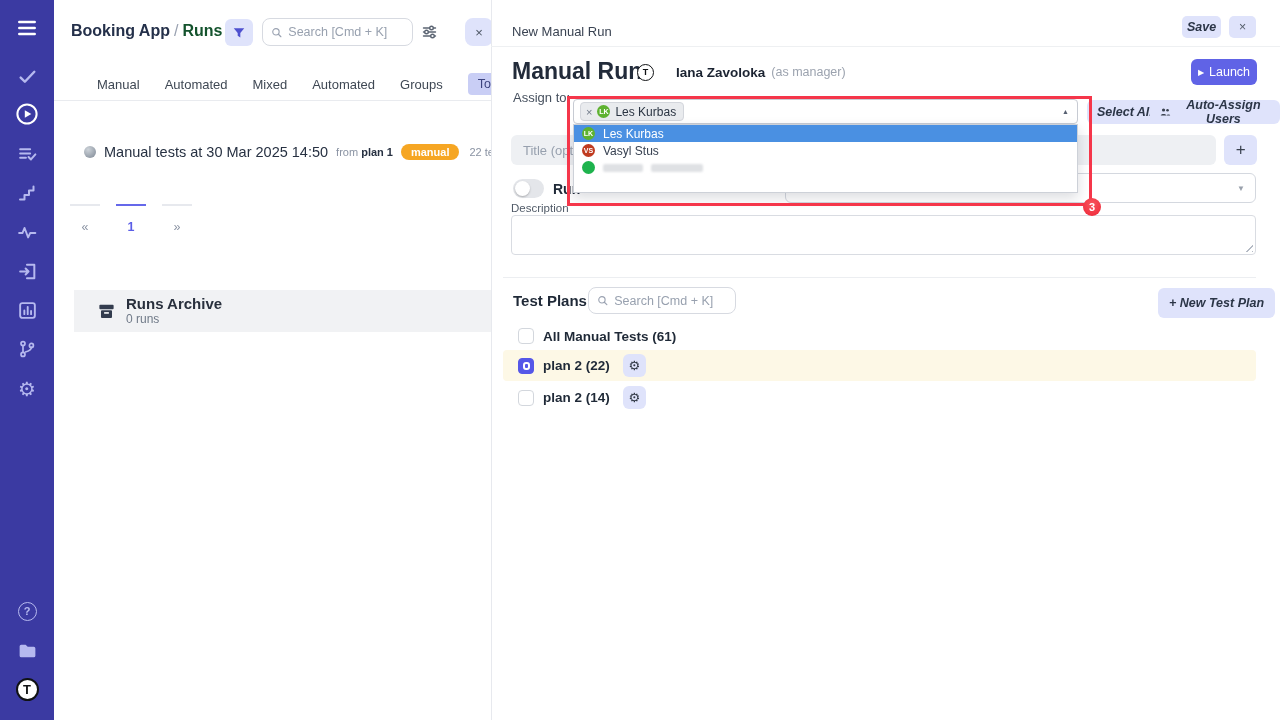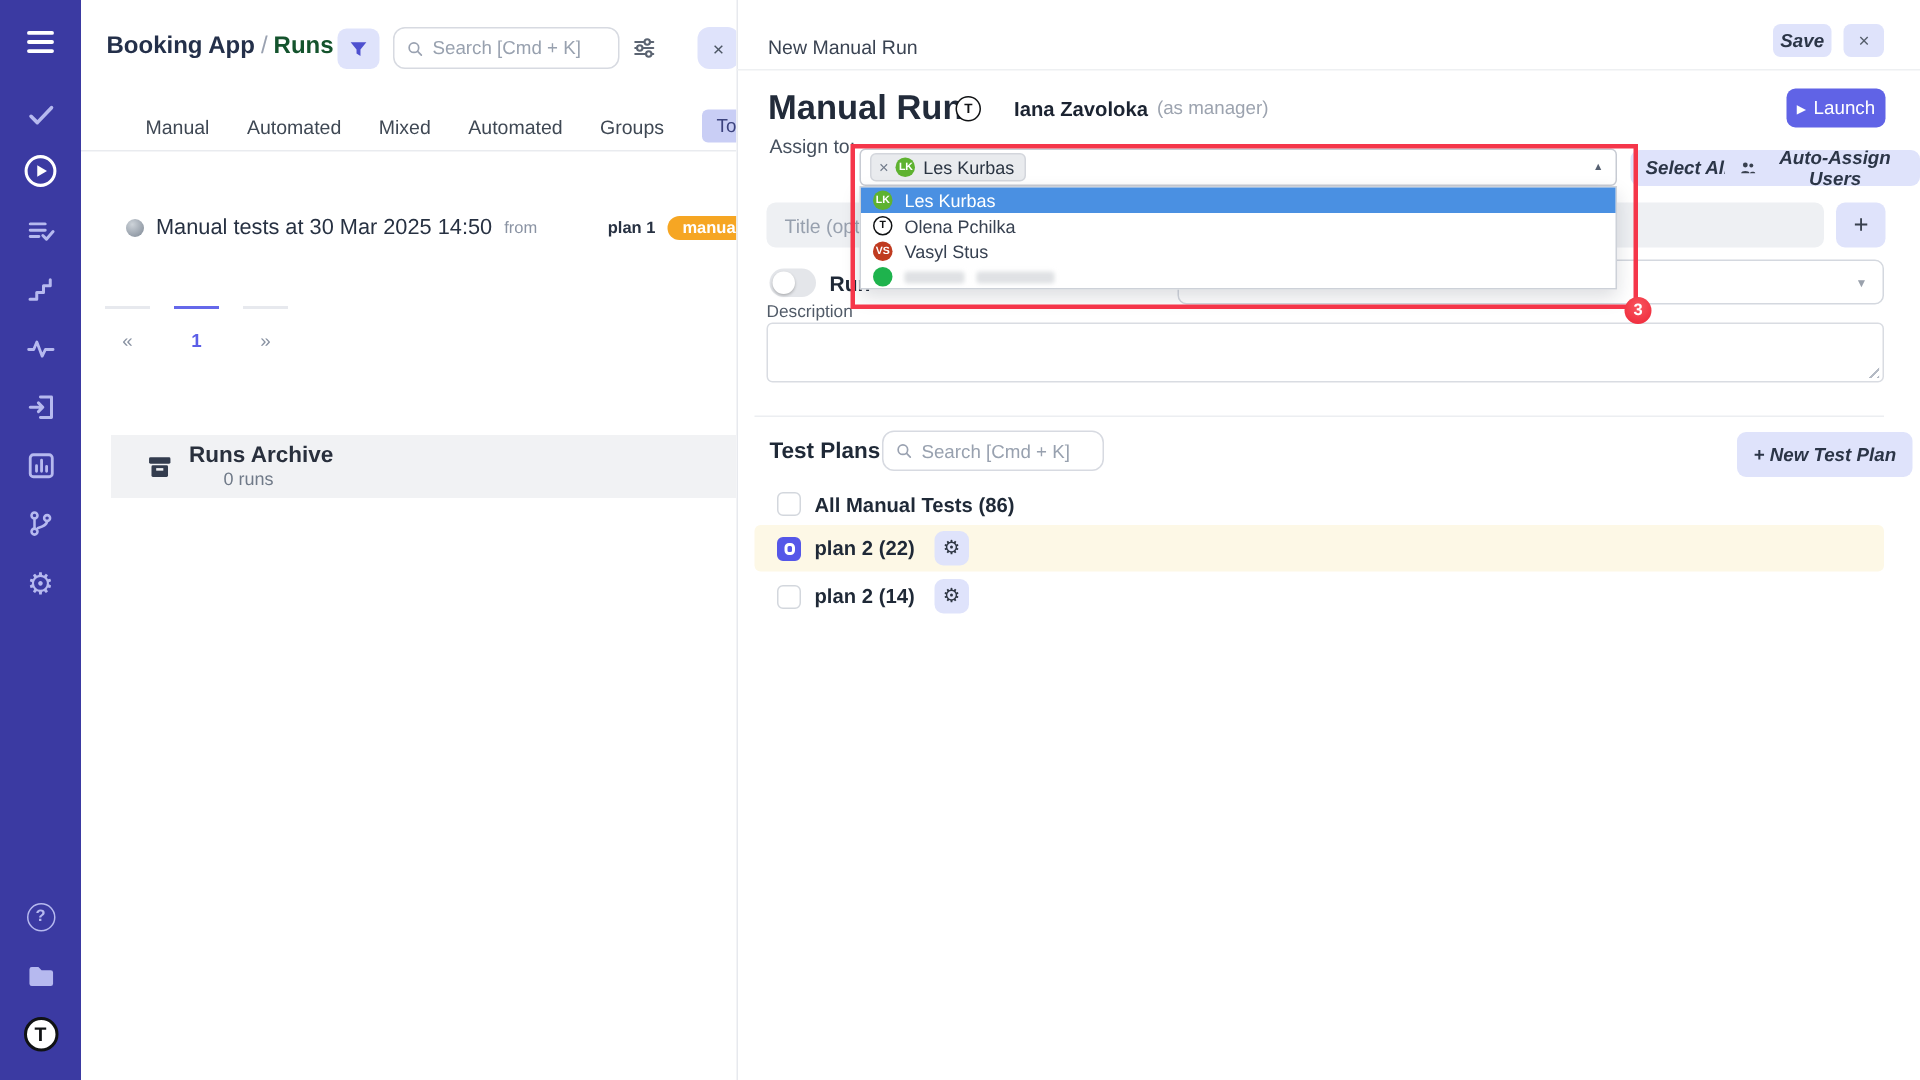--- a/index.html
+++ b/index.html
@@ -37,34 +37,34 @@
 
   .tabs { position:absolute; left:18px; top:72px; width:419px; height:24px; display:flex; align-items:center; gap:25px; white-space:nowrap; }
   .tab { font-size:13px; color:#3f4854; cursor:pointer; }
   .tab-pill { background:#c9cef5; color:#3c437e; padding:4px 10px; border-radius:4px; font-size:12.5px; }
   .tabs-rule { position:absolute; left:0; top:100px; width:437px; height:1px; background:#e9ebef; }
 
   .run-item { position:absolute; left:30px; top:142px; height:20px; display:flex; align-items:center; gap:8px; white-space:nowrap; cursor:pointer; }
   .globe { width:12px; height:12px; border-radius:50%; background:radial-gradient(circle at 35% 30%, #cdd3d9, #7d8794); }
   .run-title { font-size:14.5px; color:#273142; }
   .run-meta { font-size:11px; color:#8a93a3; }
-  .run-meta b { color:#273142;margin-left:44px; }
+  .run-meta b { color:#273142; }
   .badge-manual { background:#f6a623; color:#fff; font-size:11px; font-weight:700; padding:2px 10px; border-radius:9px; }
   .run-count { font-size:11px; color:#8a93a3; margin-left:2px; }
 
   .pager { position:absolute; left:16px; top:204px; display:flex; }
   .pager .pcell { width:30px; padding-top:14px; text-align:center; font-size:12.5px; color:#8a93a3;
     border-top:2px solid transparent; margin-right:16px; cursor:pointer; }
   .pager .pcell.edge { border-top-color:#e7e9ee; }
   .pager .pcell.on { border-top-color:#6568ea; color:#5b5ee7; font-weight:700; }
 
   .archive { position:absolute; left:20px; top:290px; width:417px; height:42px; background:#f1f2f4;
     display:flex; align-items:center; gap:10px; padding-left:23px; cursor:pointer; }
   .archive-title { font-size:15px; font-weight:700; color:#29303d; line-height:1.1; }
-  .archive-sub { font-size:12px; color:#707a88;margin-left:23px; }
+  .archive-sub { font-size:12px; color:#707a88; }
 
   
   .right-panel { position:absolute; left:491px; top:0; width:789px; height:720px; background:#fff; border-left:1px solid #e7e9ee; }
   .topbar { position:absolute; left:491px; top:0; width:789px; height:47px; border-bottom:1px solid #eef0f2; }
   .topbar-title { position:absolute; left:512px; top:24px; font-size:13px; color:#3a4352; }
   .btn-lav { background:#dfe3fb; border:none; border-radius:6px; color:#2b3547; font-size:12.5px; font-weight:700;
     display:inline-flex; align-items:center; justify-content:center; cursor:pointer; font-family:"Liberation Sans", sans-serif;font-style:italic; }
   .save-btn { position:absolute; left:1182px; top:16px; width:39px; height:22px; border-radius:5px; }
   .panel-close { position:absolute; left:1229px; top:16px; width:27px; height:22px; border-radius:5px; font-weight:400; color:#555e6b; }
 
@@ -346,24 +346,20 @@
     <textarea class="desc-area" style=""></textarea>
     <span class="resize-grip"></span>
   </div>
 
   <div class="dropdown">
     <div class="opt sel">
       <span class="mini-avatar" style="background:#5eb230">LK</span>
       <span>Les Kurbas</span>
     </div>
     <div class="opt">
-      <span class="mini-avatar avatar-olena">T</span>
-      <span>Olena Pchilka</span>
-    </div>
-    <div class="opt">
       <span class="mini-avatar" style="background:#c03b20">VS</span>
       <span>Vasyl Stus</span>
     </div>
     <div class="opt">
       <span class="opt-dot" style="background:#1eb34d"></span>
       <span class="blur-block" style="width:40px"></span>
       <span class="blur-block" style="width:52px"></span>
     </div>
   </div>
 
@@ -377,21 +373,21 @@
     <svg width="13" height="13" viewBox="0 0 16 16" fill="none" stroke="#9aa2b1" stroke-width="1.6" stroke-linecap="round">
         <circle cx="7" cy="7" r="4.5"></circle>
         <path d="M10.5 10.5L14 14"></path>
       </svg>
     <input type="text" placeholder="Search [Cmd + K]" style="">
   </div>
   <button class="btn-lav new-plan-btn">+ New Test Plan</button>
 
   <div class="tp-row tp-row-all">
     <span class="cbox"></span>
-    <span class="tp-label">All Manual Tests (86)</span>
+    <span class="tp-label">All Manual Tests (61)</span>
   </div>
   <div class="tp-row tp-row-1">
     <span class="cbox checked">
         <span class="inner"></span>
       </span>
     <span class="tp-label">plan 2 (22)</span>
     <button class="btn-lav gear-btn">⚙</button>
   </div>
   <div class="tp-row tp-row-2">
     <span class="cbox"></span>

